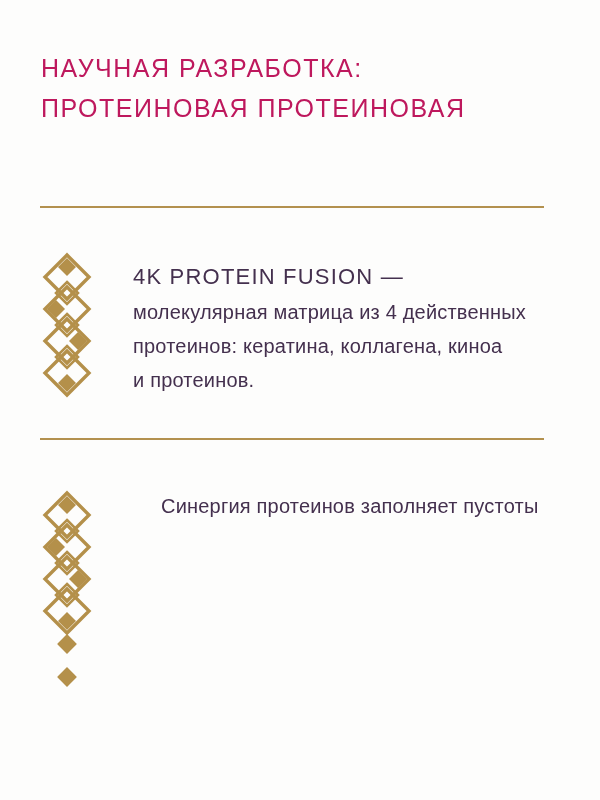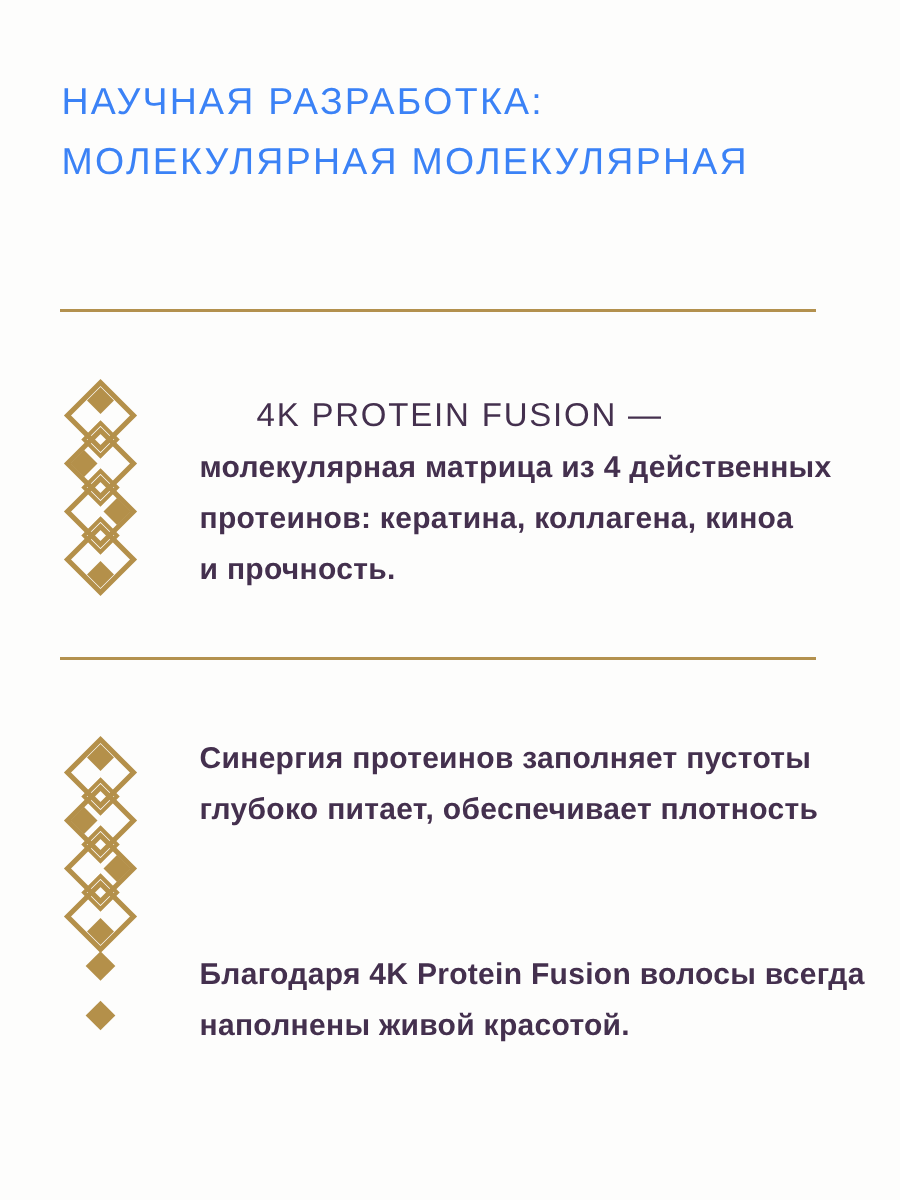--- a/index.html
+++ b/index.html
@@ -11,21 +11,21 @@
     width: 600px;
     height: 800px;
     background: #fdfdfc;
     overflow: hidden;
   }
 
   .title {
     position: absolute;
     left: 41px;
     top: 48px;
-    color: #3b82f6;
+    color: #be185d;
     font-size: 25px;
     line-height: 40px;
     font-weight: 500;
     letter-spacing: 1.5px;
   }
   .title .line { display: block; white-space: nowrap; }
 
   .divider {
     position: absolute;
     left: 40px;
@@ -49,56 +49,55 @@
   .heading {
     position: absolute;
     left: 133px;
     top: 262px;
     color: #44304e;
     font-size: 22px;
     line-height: 30px;
     font-weight: 500;
     letter-spacing: 1.2px;
     white-space: nowrap;
-    margin-left: 38px;
   }
 
   .body {
     position: absolute;
     left: 133px;
     color: #44304e;
     font-size: 20px;
     line-height: 34px;
-    font-weight: 700;
+    font-weight: 400;
     letter-spacing: 0.2px;
   }
   .body .line { display: block; white-space: nowrap; }
   .body-1 { top: 295px; }
-  .body-2 { top: 489px; }
+  .body-2 { top: 489px; margin-left: 28px; }
   .body-3 { top: 633px; }
 
   .bullet {
     position: absolute;
     left: 60px;
     width: 14px;
     height: 14px;
     background: #b4904a;
     transform: rotate(45deg);
   }
   .bullet-1 { top: 637px; }
   .bullet-2 { top: 670px; }
 </style>
 </head>
 <body>
 
 <div class="page">
 
   <h1 class="title">
     <span class="line">НАУЧНАЯ РАЗРАБОТКА:</span>
-    <span class="line">МОЛЕКУЛЯРНАЯ МОЛЕКУЛЯРНАЯ</span>
+    <span class="line">ПРОТЕИНОВАЯ ПРОТЕИНОВАЯ</span>
   </h1>
 
   <div class="divider divider-1"></div>
 
   <div class="ornament ornament-1">
     <svg viewBox="0 0 72 146" xmlns="http://www.w3.org/2000/svg" aria-hidden="true">
       <g stroke="#b4904a" stroke-width="3.4" fill="none">
         <path d="M36 3 L58 25 L36 47 L14 25 Z"></path>
         <path d="M36 35 L58 57 L36 79 L14 57 Z"></path>
         <path d="M36 67 L58 89 L36 111 L14 89 Z"></path>
@@ -116,21 +115,21 @@
         <path d="M36 122 L45 131 L36 140 L27 131 Z"></path>
       </g>
     </svg>
   </div>
 
   <h2 class="heading">4K PROTEIN FUSION —</h2>
 
   <p class="body body-1">
     <span class="line">молекулярная матрица из 4 действенных</span>
     <span class="line">протеинов: кератина, коллагена, киноа</span>
-    <span class="line">и прочность.</span>
+    <span class="line">и протеинов.</span>
   </p>
 
   <div class="divider divider-2"></div>
 
   <div class="ornament ornament-2">
     <svg viewBox="0 0 72 146" xmlns="http://www.w3.org/2000/svg" aria-hidden="true">
       <g stroke="#b4904a" stroke-width="3.4" fill="none">
         <path d="M36 3 L58 25 L36 47 L14 25 Z"></path>
         <path d="M36 35 L58 57 L36 79 L14 57 Z"></path>
         <path d="M36 67 L58 89 L36 111 L14 89 Z"></path>
@@ -148,21 +147,16 @@
         <path d="M36 122 L45 131 L36 140 L27 131 Z"></path>
       </g>
     </svg>
   </div>
 
   <div class="bullet bullet-1"></div>
   <div class="bullet bullet-2"></div>
 
   <p class="body body-2">
     <span class="line">Синергия протеинов заполняет пустоты</span>
-    <span class="line">глубоко питает, обеспечивает плотность</span>
   </p>
 
-  <p class="body body-3">
-    <span class="line">Благодаря 4K Protein Fusion волосы всегда</span>
-    <span class="line">наполнены живой красотой.</span>
-  </p>
 
 </div>
 
 </body></html>

